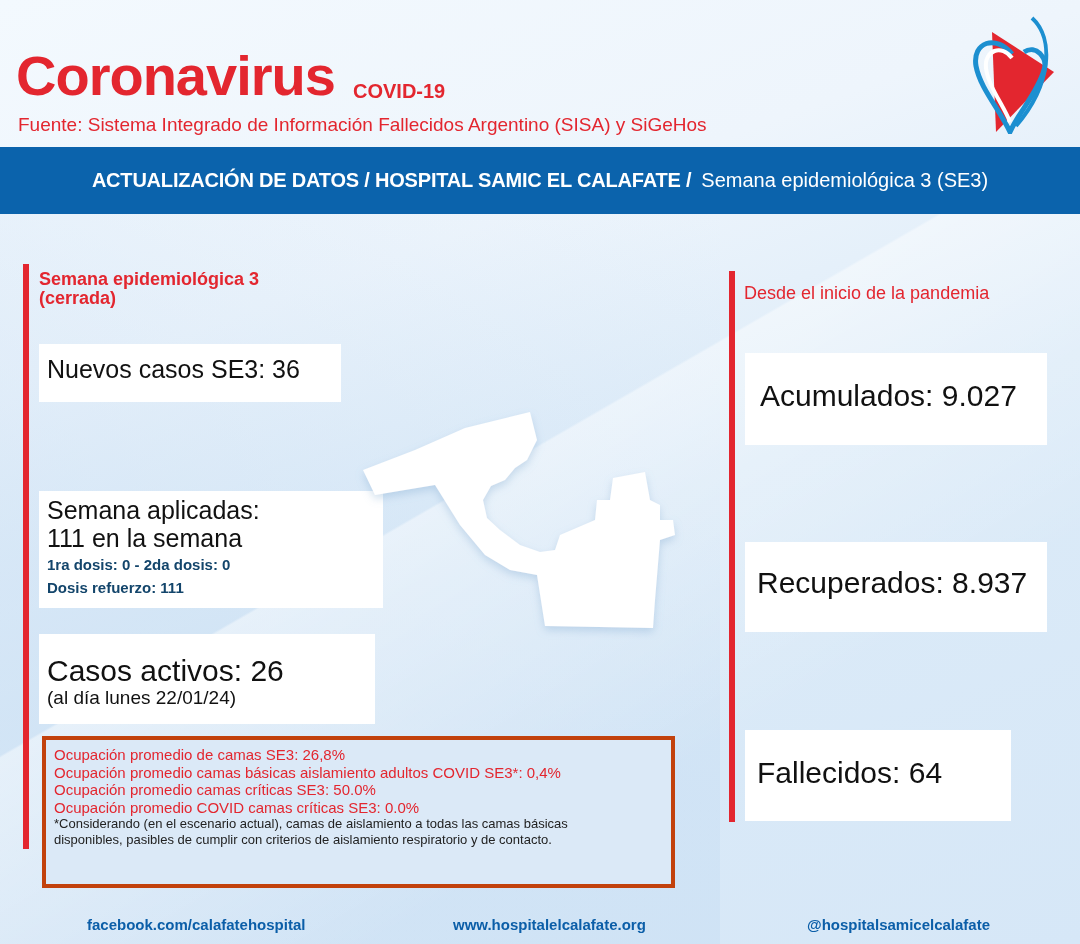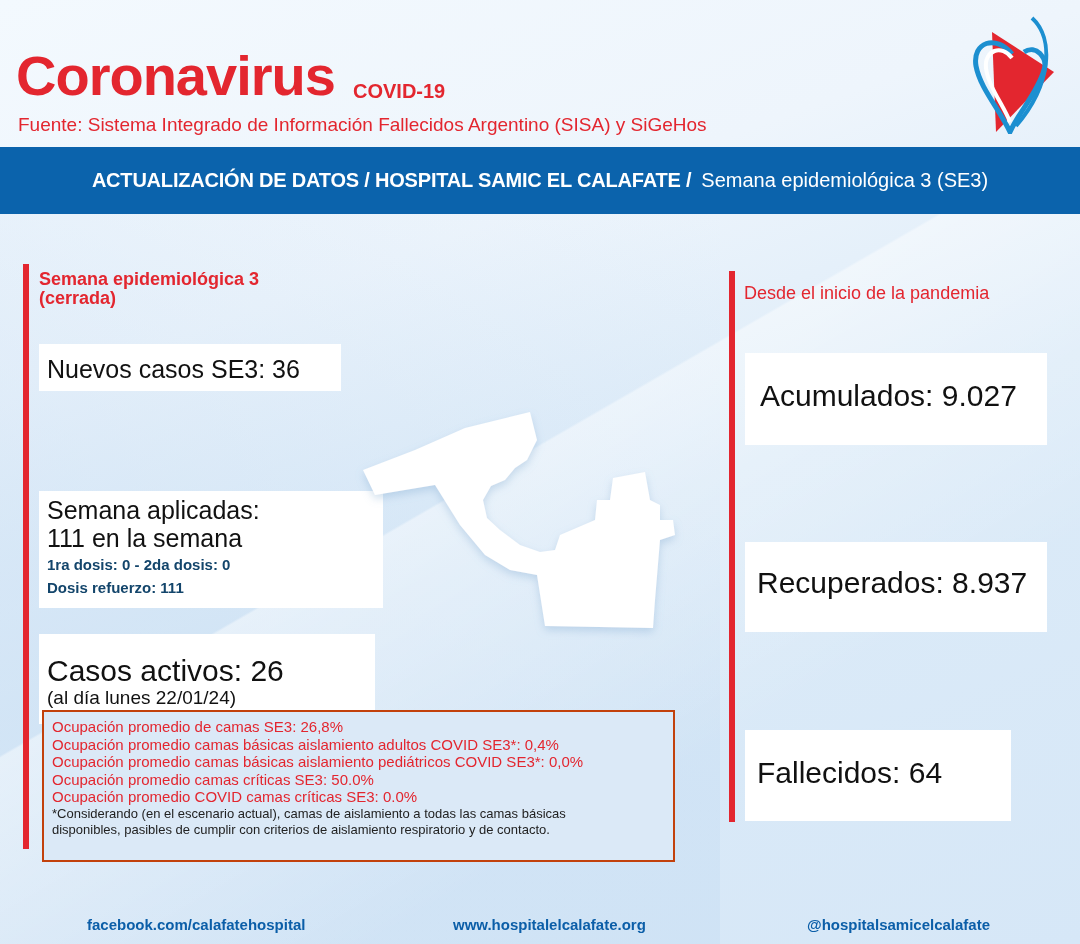--- a/index.html
+++ b/index.html
@@ -47,22 +47,22 @@
 
   .card { position: absolute; background: #fff; color: #111; }
   .card .big { font-size: 25px; line-height: 1.1; }
   .card .xl { font-size: 30px; line-height: 1.1; }
   .card .note { font-size: 19px; }
   .card .small-blue { color: #13456b; font-weight: bold; font-size: 15px; }
 
   .map { position: absolute; left: 355px; top: 400px; width: 360px; height: 240px; }
 
   .occ-box {
-    position: absolute; left: 42px; top: 710px; width: 633px; height: 152px;
-    border: 2px solid #c2410c; background: #dbe9f7;
+    position: absolute; left: 42px; top: 736px; width: 633px; height: 152px;
+    border: 4px solid #c2410c; background: #dbe9f7;
     padding: 6px 8px;
   }
   .occ-line { color: #e3262f; font-size: 15px; line-height: 17.5px; white-space: nowrap; }
   .occ-foot { color: #222; font-size: 13px; line-height: 16px; }
 
   .footer {
     position: absolute; left: 0; top: 912px; width: 936px; height: 28px;
     color: #0b5ea8; font-weight: bold; font-size: 15px;
   }
   .footer span { position: absolute; top: 4px; }
@@ -89,21 +89,21 @@
   <span class="banner-main">ACTUALIZACIÓN DE DATOS / HOSPITAL SAMIC EL CALAFATE /</span>
   <span class="banner-week">Semana epidemiológica 3 (SE3)</span>
 </div>
 
 <div class="rbar" style="left:23px; top:264px; height:585px;"></div>
 <div class="section-title bold" style="left:39px; top:270px;">
   <div>Semana epidemiológica 3</div>
   <div>(cerrada)</div>
 </div>
 
-<div class="card" style="left:39px; top:344px; width:302px; height:47px; padding:12px 8px;">
+<div class="card" style="left:39px; top:344px; width:302px; height:58px; padding:12px 8px;">
   <div class="big">Nuevos casos SE3: 36</div>
 </div>
 
 <div class="card" style="left:39px; top:491px; width:344px; height:117px; padding:6px 8px;">
   <div class="big">Semana aplicadas:</div>
   <div class="big">111 en la semana</div>
   <div class="small-blue" style="margin-top:4px;">1ra dosis: 0 -  2da dosis: 0</div>
   <div class="small-blue" style="margin-top:6px;">Dosis refuerzo: 111</div>
 </div>
 
@@ -117,21 +117,20 @@
     <filter id="sh" x="-10%" y="-10%" width="120%" height="120%">
       <feDropShadow dx="0" dy="4" stdDeviation="4" flood-color="#7aa4cc" flood-opacity="0.35"></feDropShadow>
     </filter>
   </defs>
   <path filter="url(#sh)" fill="#ffffff" d="M8 70 L60 50 L110 28 L175 12 L182 40 L172 60 L160 68 L150 80 L136 86 L128 100 L132 118 L145 130 L165 145 L185 152 L200 150 L205 135 L240 120 L242 100 L255 100 L258 78 L290 72 L295 100 L305 105 L305 120 L318 120 L320 135 L305 140 L300 200 L298 228 L190 226 L182 175 L155 170 L130 155 L105 125 L80 85 L20 95 Z"></path>
 </svg>
 
 <div class="occ-box">
   <div class="occ-line">Ocupación promedio de camas SE3: 26,8%</div>
   <div class="occ-line">Ocupación promedio camas básicas aislamiento adultos COVID SE3*: 0,4%</div>
-  <div class="occ-line">Ocupación promedio camas básicas aislamiento pediátricos COVID SE3*: 0,0%</div>
   <div class="occ-line">Ocupación promedio camas críticas SE3: 50.0%</div>
   <div class="occ-line">Ocupación promedio COVID camas críticas SE3: 0.0%</div>
   <div class="occ-foot">*Considerando (en el escenario actual), camas de aislamiento a todas las camas básicas</div>
   <div class="occ-foot">disponibles, pasibles de cumplir con criterios de aislamiento respiratorio y de contacto.</div>
 </div>
 
 <div class="rbar" style="left:729px; top:271px; height:551px;"></div>
 <div class="section-title" style="left:744px; top:284px;">Desde el inicio de la pandemia</div>
 
 <div class="card" style="left:745px; top:353px; width:302px; height:92px; padding:26px 15px;">

